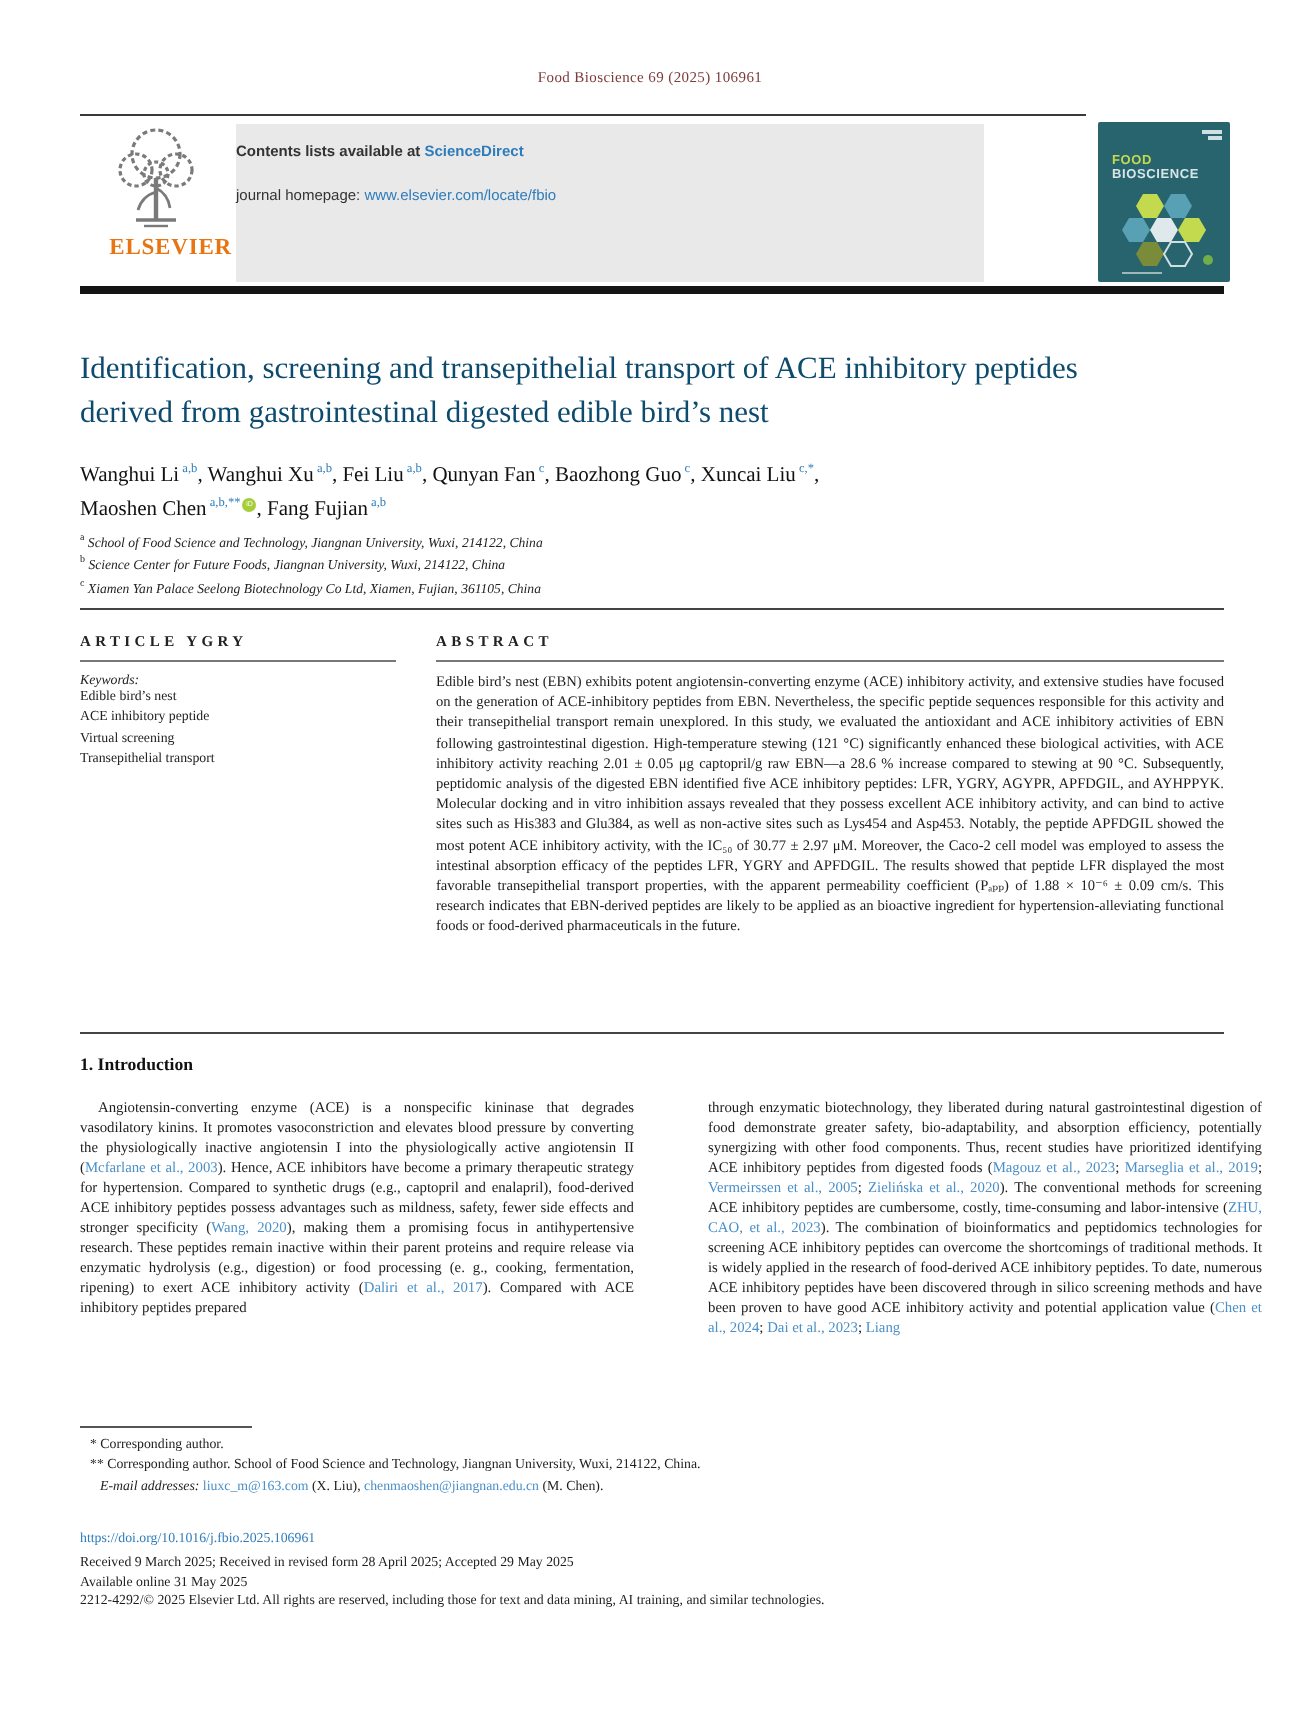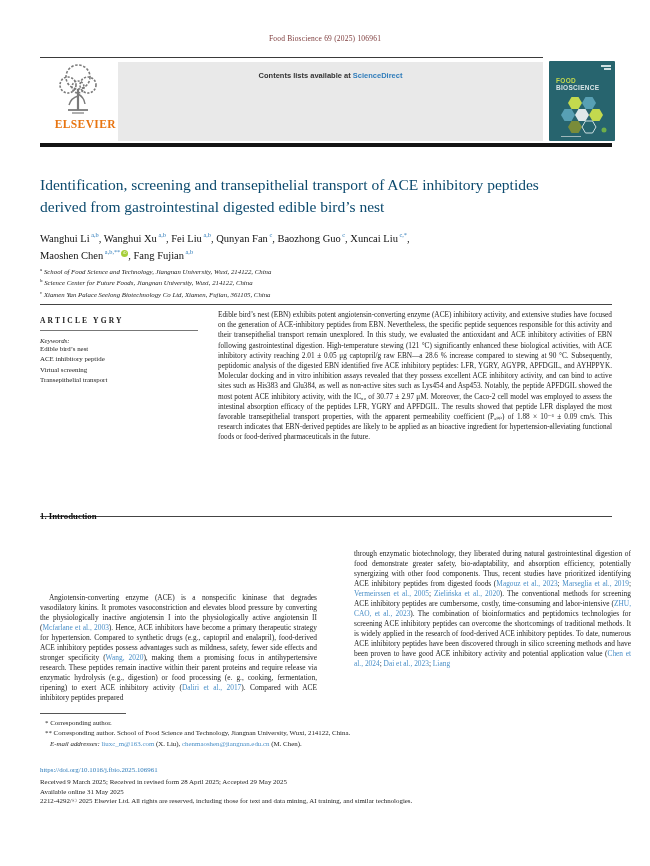--- a/index.html
+++ b/index.html
@@ -10,22 +10,22 @@
   
   .running-head{position:absolute;top:34px;left:0;width:650px;text-align:center;
     font-size:7.5px;color:var(--running-head-maroon,#7d3b3b);letter-spacing:.2px;}
 
   
   .head-rule-top{position:absolute;top:57px;left:40px;width:503px;border-top:1px solid #3a3a3a;}
   .publisher{position:absolute;top:62px;left:40px;width:76px;height:80px;text-align:right;}
   .publisher svg{display:block;margin:0 auto;}
   .publisher .wordmark{font-size:11.5px;font-weight:700;letter-spacing:.4px;
     color:var(--elsevier-orange,#e87511);margin-top:0px;}
-  .band{position:absolute;top:62px;left:118px;width:425px;height:79px;
-    background:var(--header-band-gray,#e9e9e9);text-align:center;}
+  .band{position:absolute;top:62px;left:118px;width:374px;height:79px;
+    background:var(--header-band-gray,#e9e9e9);}
   .band .contents{font-size:7.5px;margin-top:9px;color:#333;font-weight:700;}
   .band .contents .lnk{color:var(--link-blue,#2f7cba);font-weight:700;}
   .band .jname{font-size:16px;color:#1a1a1a;margin-top:10px;letter-spacing:.4px;}
   .band .homepage{font-size:7.5px;margin-top:13px;color:#333;}
   .band .homepage .lnk{color:var(--link-blue,#2f7cba);}
   .cover{position:absolute;top:61px;left:549px;width:66px;height:80px;
     background:var(--cover-teal,#27646e);overflow:hidden;border-radius:1px;}
   .cover .tinybar{position:absolute;background:#cfe0e2;height:1.5px;}
   .cover .ct1{position:absolute;top:16px;left:7px;font-family:"Liberation Sans",sans-serif;
     font-weight:700;font-size:6.5px;color:#c3d94e;letter-spacing:.3px;line-height:1.15;}
@@ -52,25 +52,25 @@
     border-top:1px solid #444;border-bottom:1px solid #444;}
   .col-head{font-size:7.5px;font-weight:700;letter-spacing:2.2px;color:#222;
     padding:11px 0 5px 0;border-bottom:.8px solid #777;}
   .info-col{position:absolute;left:0;top:0;width:158px;}
   .abs-col{position:absolute;left:178px;top:0;width:394px;}
   .kw-label{font-style:italic;font-size:6.9px;margin-top:6px;}
   .kw-item{font-size:6.9px;line-height:1.5;}
   .abs-text{font-size:7.3px;line-height:10.2px;text-align:justify;margin-top:5px;color:#1d1d1d;}
 
   
-  .section-head{position:absolute;top:511px;left:40px;font-size:8.8px;font-weight:700;color:#111;}
+  .section-head{position:absolute;top:527px;left:40px;font-size:8.8px;font-weight:700;color:#111;}
   .col1{position:absolute;top:549px;left:40px;width:277px;}
   .col2{position:absolute;top:549px;left:354px;width:277px;}
   .bodytext{font-size:7.4px;line-height:10px;text-align:justify;color:#1d1d1d;}
-  .col1 .bodytext{text-indent:9px;margin-top:44px;}
+  .col1 .bodytext{text-indent:9px;}
   .cite{color:var(--citation-blue,#4a8fc7);text-decoration:none;cursor:pointer;}
 
   
   .fn-rule{position:absolute;top:713px;left:40px;width:86px;border-top:.8px solid #555;}
   .footnotes{position:absolute;top:718px;left:40px;width:572px;font-size:6.9px;line-height:10.3px;color:#1d1d1d;}
   .footnotes .fn1,.footnotes .fn2{padding-left:5px;}
   .footnotes .fn-email{padding-left:10px;}
   .footer{position:absolute;top:765px;left:40px;width:572px;font-size:6.9px;line-height:9.8px;color:#1d1d1d;}
   .footer .doi{color:var(--link-blue,#2f7cba);text-decoration:none;display:inline-block;margin-bottom:2px;}
 </style>
@@ -96,20 +96,23 @@
         <path d="M23 51 h12" stroke-width="1.2"></path>
       </g>
     </svg>
   </span>
   <div class="wordmark">ELSEVIER</div>
 </div>
 
 <div class="band sans">
   <div class="contents">
     <span>Contents lists available at </span><span class="lnk">ScienceDirect</span>
+  </div>
+  <div class="homepage">
+    <span>journal homepage: </span><span class="lnk">www.elsevier.com/locate/fbio</span>
   </div>
 </div>
 
 <div class="cover">
   <div class="tinybar" style="top:4px;right:4px;width:10px;"></div>
   <div class="tinybar" style="top:7px;right:4px;width:7px;"></div>
   <div class="ct1">
     <span>FOOD</span>
     <span class="ct2">BIOSCIENCE</span>
   </div>
@@ -159,20 +162,21 @@
     <div class="col-head">ARTICLE YGRY</div>
     <div class="kw-label">Keywords:</div>
     <div id="kw-list">
         <div class="kw-item">Edible bird’s nest</div>
         <div class="kw-item">ACE inhibitory peptide</div>
         <div class="kw-item">Virtual screening</div>
         <div class="kw-item">Transepithelial transport</div>
       </div>
   </div>
   <div class="abs-col">
+    <div class="col-head">ABSTRACT</div>
     <div class="abs-text">Edible bird’s nest (EBN) exhibits potent angiotensin-converting enzyme (ACE) inhibitory activity, and extensive studies have focused on the generation of ACE-inhibitory peptides from EBN. Nevertheless, the specific peptide sequences responsible for this activity and their transepithelial transport remain unexplored. In this study, we evaluated the antioxidant and ACE inhibitory activities of EBN following gastrointestinal digestion. High-temperature stewing (121 °C) significantly enhanced these biological activities, with ACE inhibitory activity reaching 2.01 ± 0.05 μg captopril/g raw EBN—a 28.6 % increase compared to stewing at 90 °C. Subsequently, peptidomic analysis of the digested EBN identified five ACE inhibitory peptides: LFR, YGRY, AGYPR, APFDGIL, and AYHPPYK. Molecular docking and in vitro inhibition assays revealed that they possess excellent ACE inhibitory activity, and can bind to active sites such as His383 and Glu384, as well as non-active sites such as Lys454 and Asp453. Notably, the peptide APFDGIL showed the most potent ACE inhibitory activity, with the IC₅₀ of 30.77 ± 2.97 μM. Moreover, the Caco-2 cell model was employed to assess the intestinal absorption efficacy of the peptides LFR, YGRY and APFDGIL. The results showed that peptide LFR displayed the most favorable transepithelial transport properties, with the apparent permeability coefficient (Pₐₚₚ) of 1.88 × 10⁻⁶ ± 0.09 cm/s. This research indicates that EBN-derived peptides are likely to be applied as an bioactive ingredient for hypertension-alleviating functional foods or food-derived pharmaceuticals in the future.</div>
   </div>
 </div>
 
 <div class="section-head">1. Introduction</div>
 <div class="col1">
   <div class="bodytext"><span>Angiotensin-converting enzyme (ACE) is a nonspecific kininase that degrades vasodilatory kinins. It promotes vasoconstriction and elevates blood pressure by converting the physiologically inactive angiotensin I into the physiologically active angiotensin II (</span><a class="cite">Mcfarlane et al., 2003</a><span>). Hence, ACE inhibitors have become a primary therapeutic strategy for hypertension. Compared to synthetic drugs (e.g., captopril and enalapril), food-derived ACE inhibitory peptides possess advantages such as mildness, safety, fewer side effects and stronger specificity (</span><a class="cite">Wang, 2020</a><span>), making them a promising focus in antihypertensive research. These peptides remain inactive within their parent proteins and require release via enzymatic hydrolysis (e.g., digestion) or food processing (e. g., cooking, fermentation, ripening) to exert ACE inhibitory activity (</span><a class="cite">Daliri et al., 2017</a><span>). Compared with ACE inhibitory peptides prepared</span></div>
 </div>
 <div class="col2">
   <div class="bodytext"><span>through enzymatic biotechnology, they liberated during natural gastrointestinal digestion of food demonstrate greater safety, bio-adaptability, and absorption efficiency, potentially synergizing with other food components. Thus, recent studies have prioritized identifying ACE inhibitory peptides from digested foods (</span><a class="cite">Magouz et al., 2023</a><span>; </span><a class="cite">Marseglia et al., 2019</a><span>; </span><a class="cite">Vermeirssen et al., 2005</a><span>; </span><a class="cite">Zielińska et al., 2020</a><span>). The conventional methods for screening ACE inhibitory peptides are cumbersome, costly, time-consuming and labor-intensive (</span><a class="cite">ZHU, CAO, et al., 2023</a><span>). The combination of bioinformatics and peptidomics technologies for screening ACE inhibitory peptides can overcome the shortcomings of traditional methods. It is widely applied in the research of food-derived ACE inhibitory peptides. To date, numerous ACE inhibitory peptides have been discovered through in silico screening methods and have been proven to have good ACE inhibitory activity and potential application value (</span><a class="cite">Chen et al., 2024</a><span>; </span><a class="cite">Dai et al., 2023</a><span>; </span><a class="cite">Liang</a></div>

